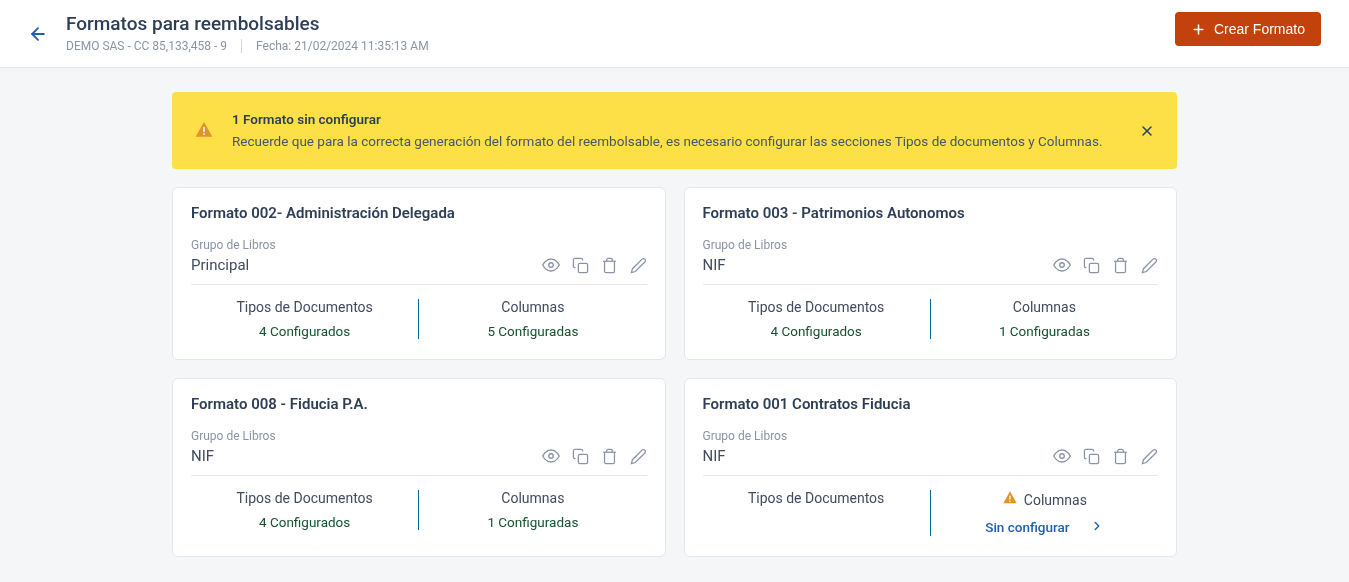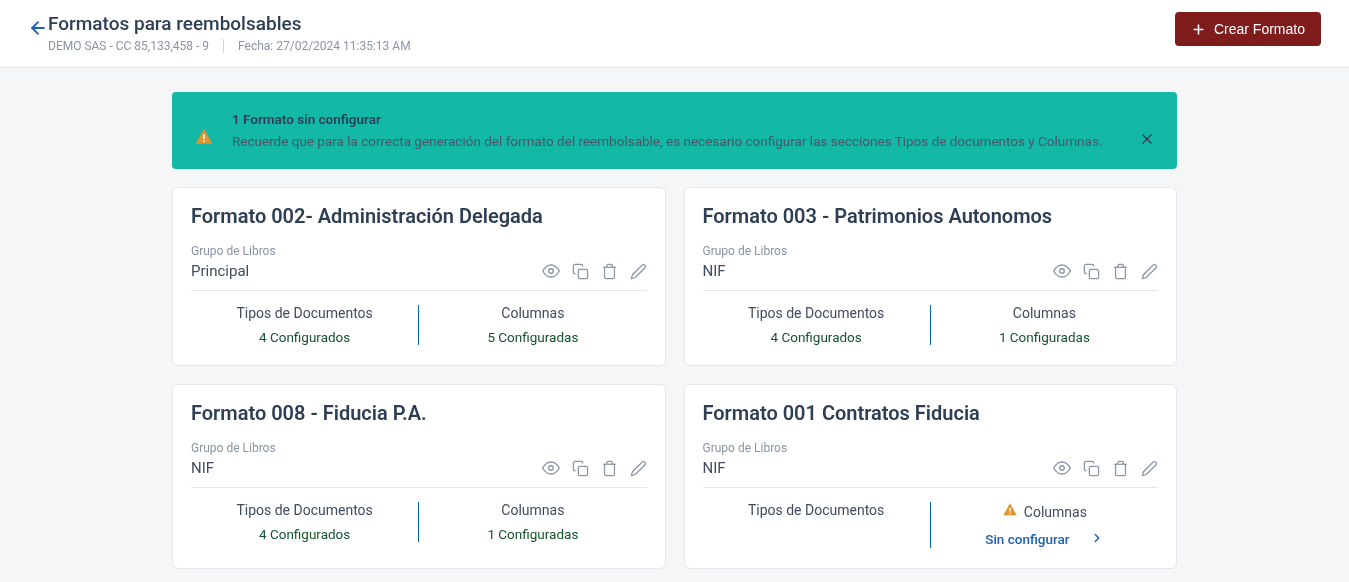--- a/index.html
+++ b/index.html
@@ -12,21 +12,22 @@
     .header {
       background: #fff;
       padding: 12px 28px 14px 28px;
       display: flex;
       align-items: flex-start;
       justify-content: space-between;
       border-bottom: 1px solid #e4e6eb;
     }
     .header-left {
       display: flex;
-      align-items: flex-start;
+      align-items: center;
+      gap: 18px;
     }
     .back-icon {
       color: #1e5fb3;
       cursor: pointer;
       margin-top: 6px;
     }
     .title {
       font-size: 19px;
       font-weight: 500;
       color: #2e3f55;
@@ -38,44 +39,44 @@
       gap: 14px;
       font-size: 12px;
       color: #8a94a6;
     }
     .sub-divider {
       width: 1px;
       height: 14px;
       background: #d3d8e0;
     }
     .btn-primary {
-      background: #7f1d1d;
+      background: #c2410c;
       color: #fff;
       border: none;
       border-radius: 4px;
       padding: 9px 16px;
       font-size: 14px;
       font-weight: 500;
       cursor: pointer;
       display: flex;
       align-items: center;
       gap: 8px;
     }
     .btn-primary svg { display: block; }
     .content {
       max-width: 1005px;
       margin: 0 auto;
       padding: 24px 0;
     }
     .alert {
-      background: #14b8a6;
+      background: #fde047;
       border-radius: 4px;
       padding: 18px 22px;
       display: flex;
-      align-items: flex-end;
+      align-items: center;
       gap: 18px;
       margin-bottom: 18px;
       position: relative;
     }
     .alert-icon {
       color: #e0942c;
       margin-top: 2px;
       flex-shrink: 0;
     }
     .alert-body {
@@ -100,21 +101,21 @@
       grid-template-columns: 1fr 1fr;
       gap: 18px;
     }
     .card {
       background: #fff;
       border: 1px solid #e4e6eb;
       border-radius: 6px;
       padding: 16px 18px 20px 18px;
     }
     .card-title {
-      font-size: 20px;
+      font-size: 15px;
       font-weight: 600;
       color: #2e3f55;
       margin-bottom: 16px;
     }
     .card-sublabel {
       font-size: 12px;
       color: #8a94a6;
       margin-bottom: 4px;
     }
     .card-value-row {
@@ -181,21 +182,21 @@
       <svg width="20" height="20" viewBox="0 0 24 24" fill="none" stroke="currentColor" stroke-width="2.2" stroke-linecap="round" stroke-linejoin="round">
           <line x1="19" y1="12" x2="5" y2="12"></line>
           <polyline points="12 19 5 12 12 5"></polyline>
         </svg>
     </span>
     <div>
       <div class="title">Formatos para reembolsables</div>
       <div class="subtitle-row">
         <span>DEMO SAS - CC 85,133,458 - 9</span>
         <span class="sub-divider"></span>
-        <span>Fecha: 27/02/2024 11:35:13 AM</span>
+        <span>Fecha: 21/02/2024 11:35:13 AM</span>
       </div>
     </div>
   </div>
   <button class="btn-primary">
     <span>
       <svg width="15" height="15" viewBox="0 0 24 24" fill="none" stroke="currentColor" stroke-width="2.5" stroke-linecap="round">
           <line x1="12" y1="5" x2="12" y2="19"></line>
           <line x1="5" y1="12" x2="19" y2="12"></line>
         </svg>
     </span>

